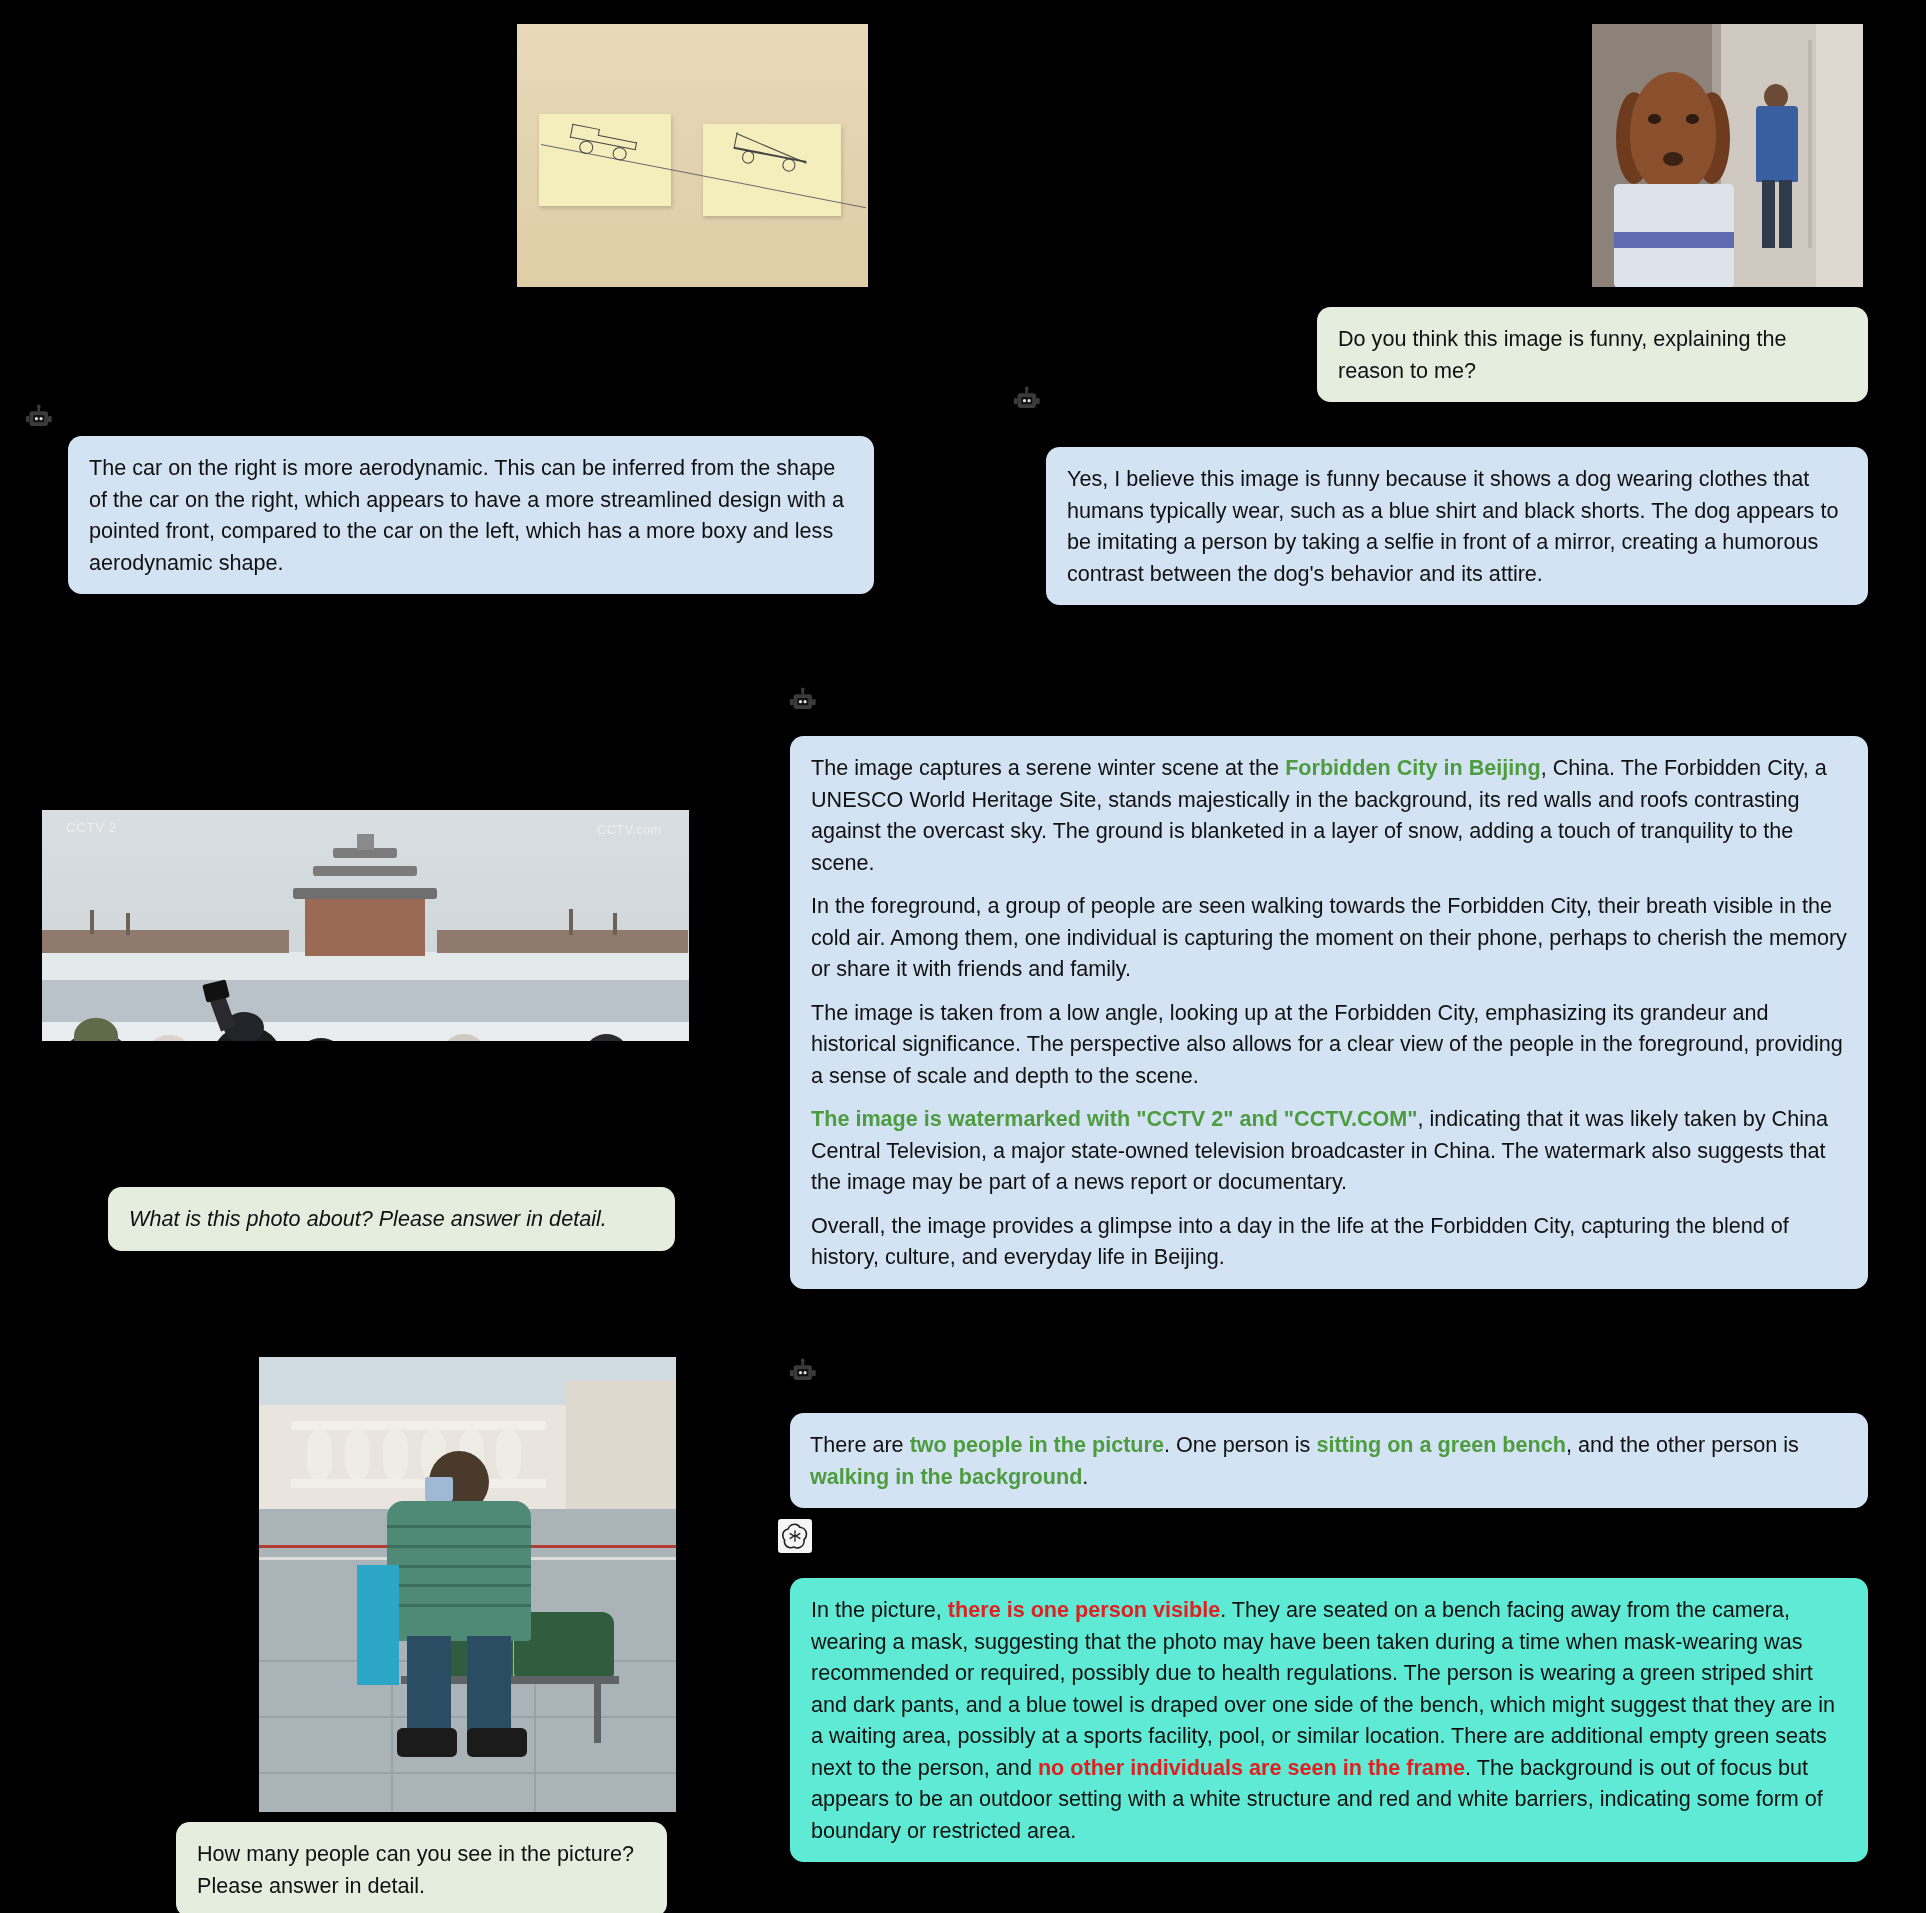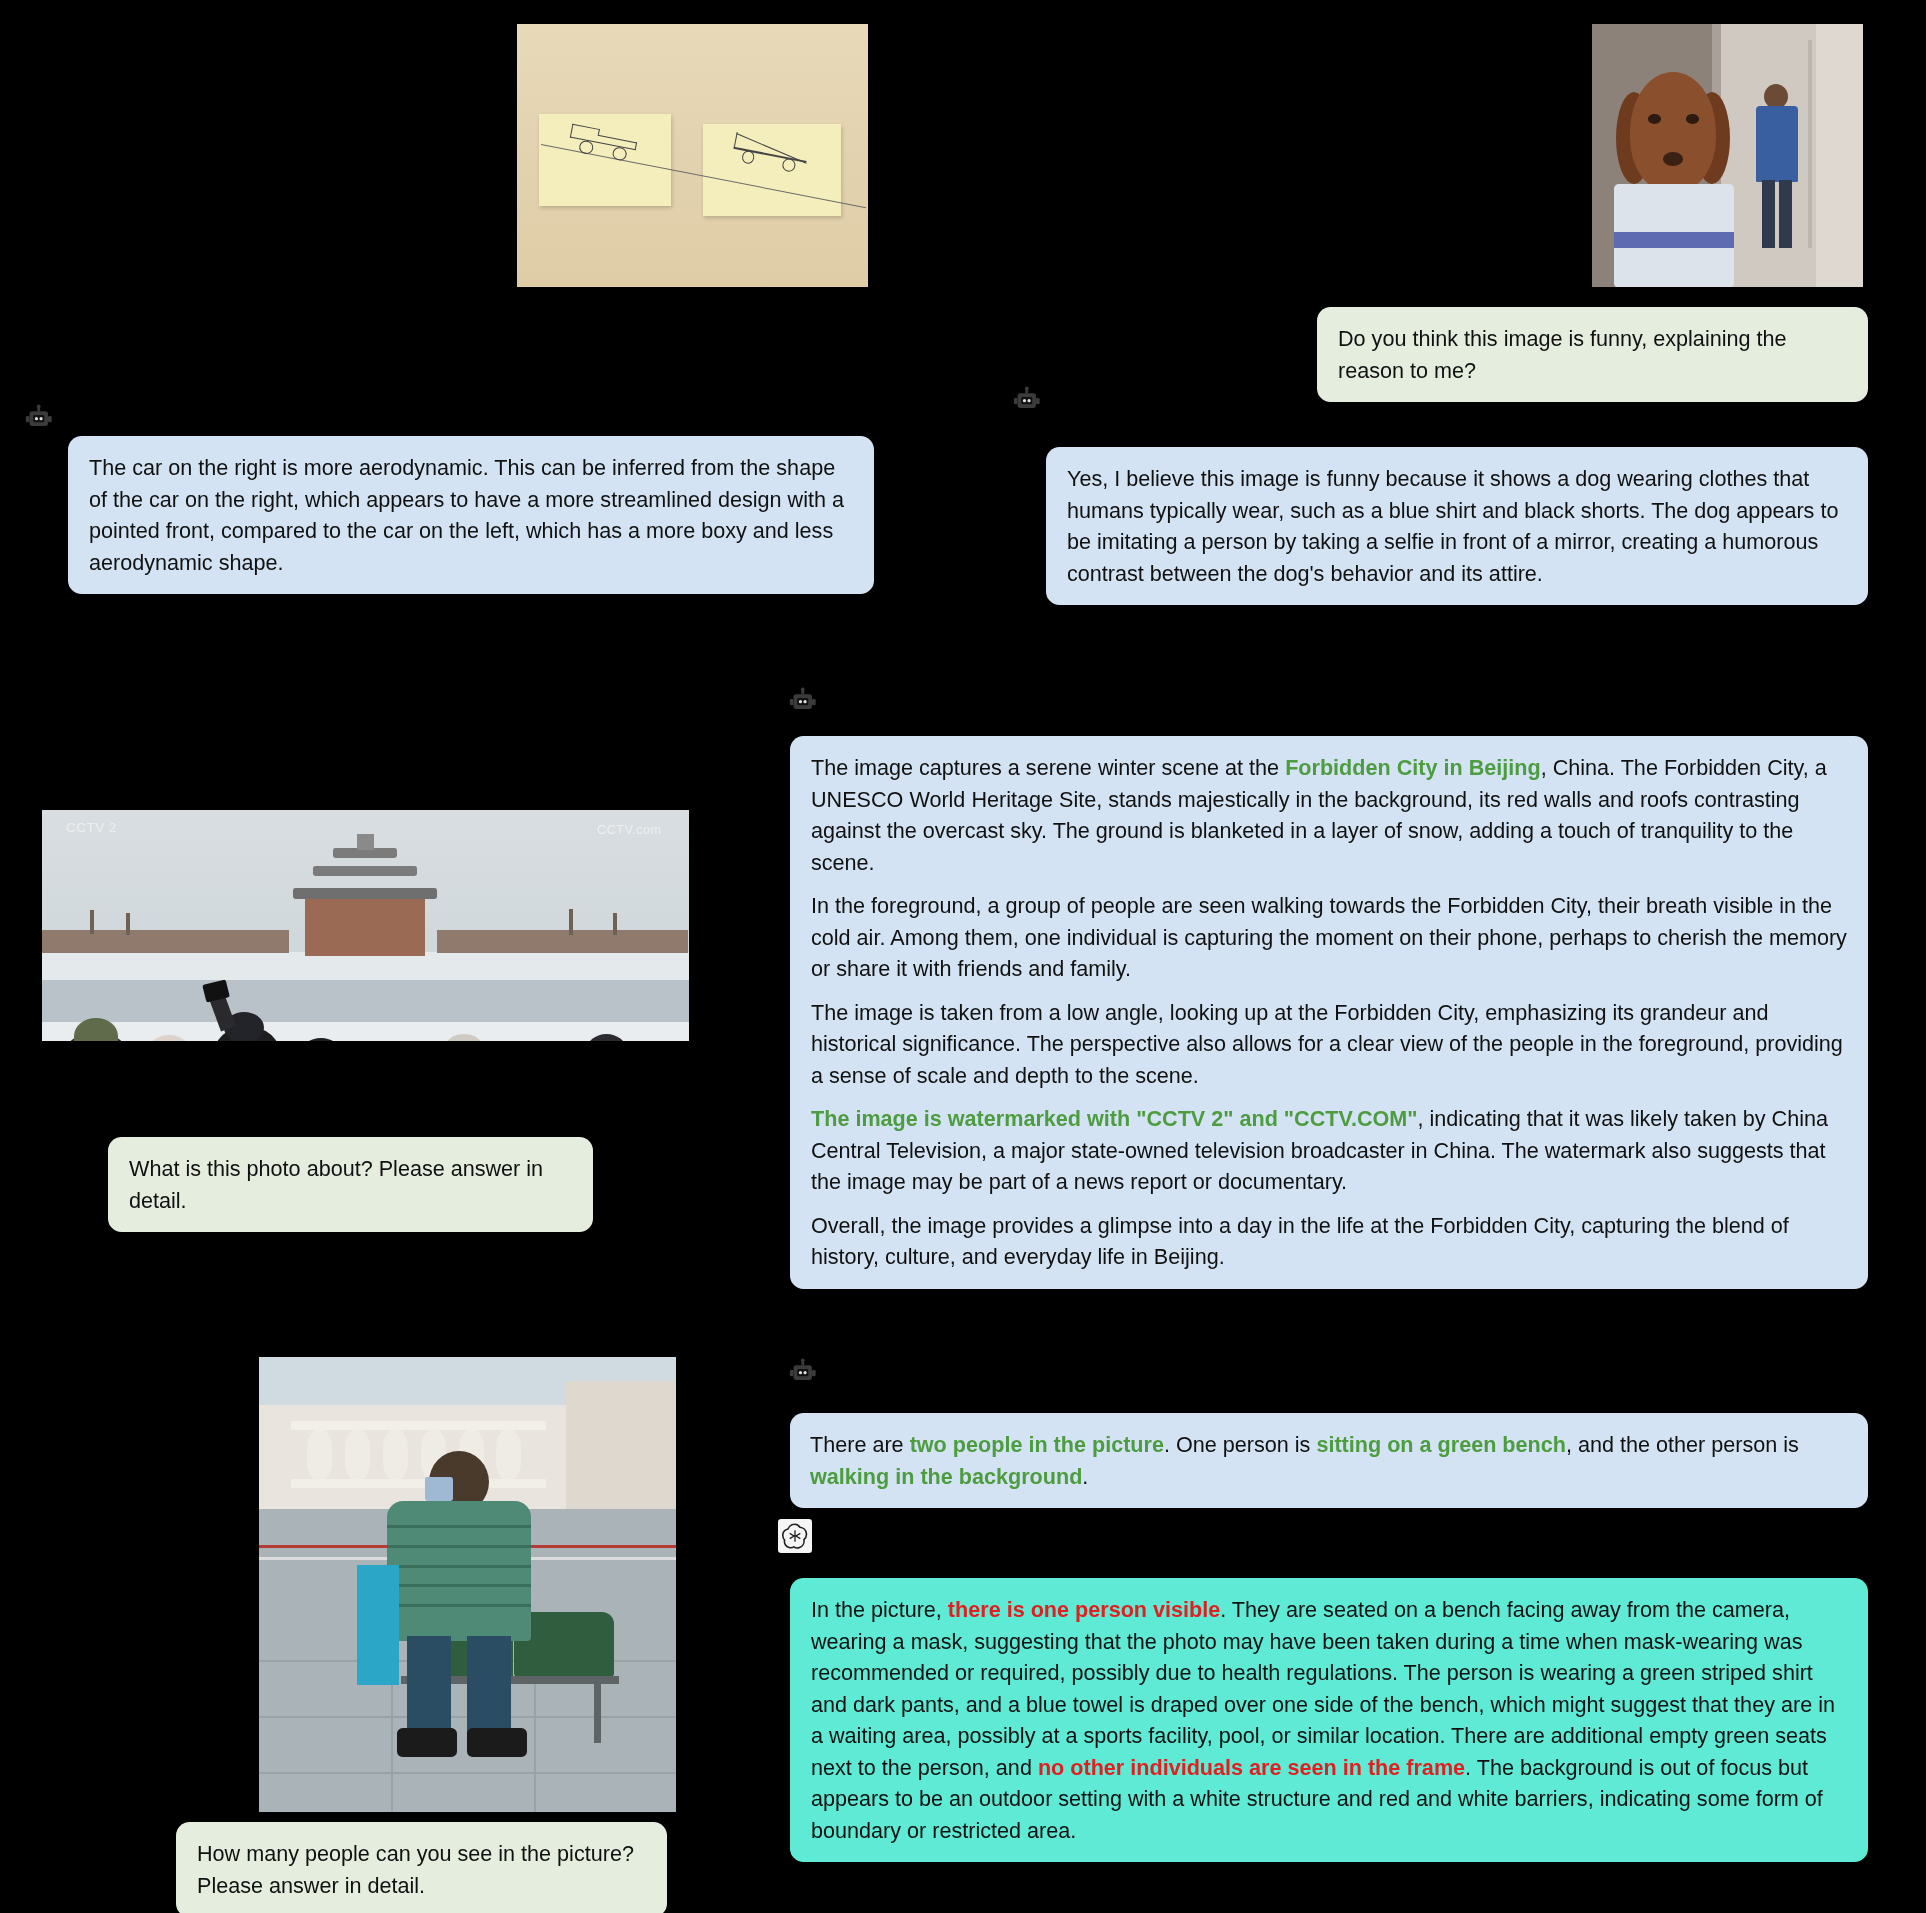--- a/index.html
+++ b/index.html
@@ -250,21 +250,21 @@
       <rect x="20" y="26" width="24" height="16" rx="3" fill="#111"></rect>
       <circle cx="27" cy="34" r="3.5" fill="#ddd"></circle>
       <circle cx="37" cy="34" r="3.5" fill="#ddd"></circle>
       <rect x="29" y="8" width="6" height="10" fill="#3b3b3b"></rect>
       <circle cx="32" cy="7" r="4" fill="#3b3b3b"></circle>
       <rect x="4" y="28" width="8" height="14" rx="3" fill="#3b3b3b"></rect>
       <rect x="52" y="28" width="8" height="14" rx="3" fill="#3b3b3b"></rect>
     </svg>
   </div>
 
-  <div class="bubble user" style="left:108px; top:1137px; width:485px;">What is this photo about? Please answer in detail.</div>
+  <div class="bubble user" style="left:108px; top:1187px; width:567px;font-style:italic;">What is this photo about? Please answer in detail.</div>
 
   <div class="bubble assistant" id="fc-answer" style="left:790px; top:736px; width:1078px;">
       <p><span>The image captures a serene winter scene at the </span><span class="hl-green">Forbidden City in Beijing</span><span>, China. The Forbidden City, a UNESCO World Heritage Site, stands majestically in the background, its red walls and roofs contrasting against the overcast sky. The ground is blanketed in a layer of snow, adding a touch of tranquility to the scene.</span></p>
       <p><span>In the foreground, a group of people are seen walking towards the Forbidden City, their breath visible in the cold air. Among them, one individual is capturing the moment on their phone, perhaps to cherish the memory or share it with friends and family.</span></p>
       <p><span>The image is taken from a low angle, looking up at the Forbidden City, emphasizing its grandeur and historical significance. The perspective also allows for a clear view of the people in the foreground, providing a sense of scale and depth to the scene.</span></p>
       <p><span class="hl-green">The image is watermarked with "CCTV 2" and "CCTV.COM"</span><span>, indicating that it was likely taken by China Central Television, a major state-owned television broadcaster in China. The watermark also suggests that the image may be part of a news report or documentary.</span></p>
       <p><span>Overall, the image provides a glimpse into a day in the life at the Forbidden City, capturing the blend of history, culture, and everyday life in Beijing.</span></p>
     </div>
 
   <div class="photo bench" style="left:259px; top:1357px; width:417px; height:455px;">

